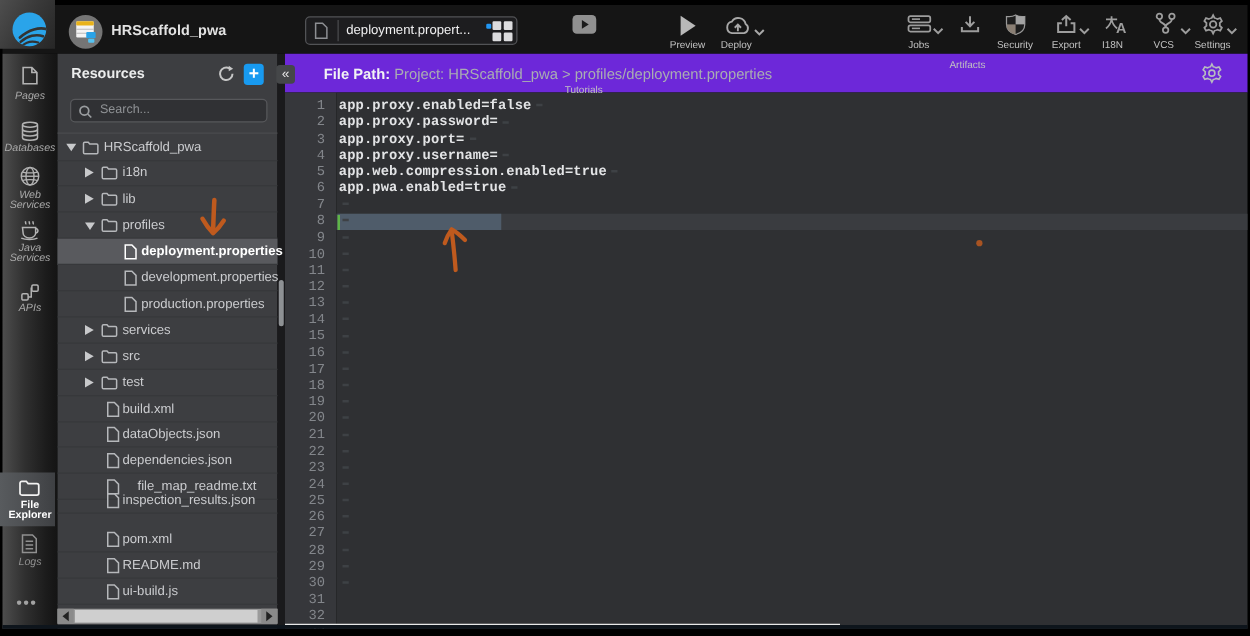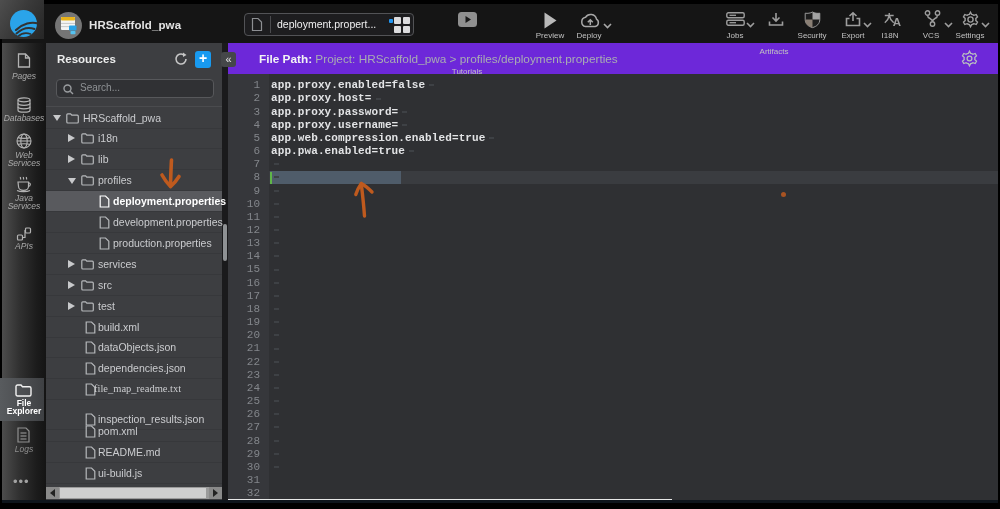--- a/index.html
+++ b/index.html
@@ -111,22 +111,22 @@
     <div class="gl">31</div>
     <div class="gl">32</div>
     <div class="gl">33</div>
   </div>
 <div class="abs" id="codeback"></div>
 <div class="abs" id="activeLine"></div>
 <div class="abs" id="sel8"></div>
 <div class="abs" id="codebg">
     <div style="height:5.3px"></div>
     <div class="cl">app.proxy.enabled=false<span class="eol"></span></div>
-    <div class="cl">app.proxy.host=<span class="eol"></span></div>
     <div class="cl">app.proxy.password=<span class="eol"></span></div>
+    <div class="cl">app.proxy.port=<span class="eol"></span></div>
     <div class="cl">app.proxy.username=<span class="eol"></span></div>
     <div class="cl">app.web.compression.enabled=true<span class="eol"></span></div>
     <div class="cl">app.pwa.enabled=true<span class="eol"></span></div>
     <div class="cl"><span class="eol" style="margin-left:3px;"></span></div>
     <div class="cl"><span class="eol" style="margin-left:3px;"></span></div>
     <div class="cl"><span class="eol" style="margin-left:3px;"></span></div>
     <div class="cl"><span class="eol" style="margin-left:3px;"></span></div>
     <div class="cl"><span class="eol" style="margin-left:3px;"></span></div>
     <div class="cl"><span class="eol" style="margin-left:3px;"></span></div>
     <div class="cl"><span class="eol" style="margin-left:3px;"></span></div>
@@ -445,23 +445,23 @@
       <div class="trow " style="top:315.29999999999995px;">
         <svg style="left:39px; top:4px;" width="11" height="13" viewBox="0 0 11 13">
           <path d="M1.2 1 h5.3 l3.3 3.3 v7.7 h-8.6 z" fill="none" stroke="#b6b8bb" stroke-width="1.2"></path>
         </svg>
         <span class="nm" style="left:52px;">dependencies.json</span>
       </div>
       <div class="trow " style="top:336.2px;">
         <svg style="left:39px; top:4px;" width="11" height="13" viewBox="0 0 11 13">
           <path d="M1.2 1 h5.3 l3.3 3.3 v7.7 h-8.6 z" fill="none" stroke="#b6b8bb" stroke-width="1.2"></path>
         </svg>
-        <span class="nm" style="left:48px;font-family:Liberation Serif, serif;">file_map_readme.txt</span>
-      </div>
-      <div class="trow " style="top:366px;">
+        <span class="nm" style="left:64px;">file_map_readme.txt</span>
+      </div>
+      <div class="trow " style="top:347px;">
         <svg style="left:39px; top:4px;" width="11" height="13" viewBox="0 0 11 13">
           <path d="M1.2 1 h5.3 l3.3 3.3 v7.7 h-8.6 z" fill="none" stroke="#b6b8bb" stroke-width="1.2"></path>
         </svg>
         <span class="nm" style="left:52px;">inspection_results.json</span>
       </div>
       <div class="trow " style="top:378px;">
         <svg style="left:39px; top:4px;" width="11" height="13" viewBox="0 0 11 13">
           <path d="M1.2 1 h5.3 l3.3 3.3 v7.7 h-8.6 z" fill="none" stroke="#b6b8bb" stroke-width="1.2"></path>
         </svg>
         <span class="nm" style="left:52px;">pom.xml</span>

